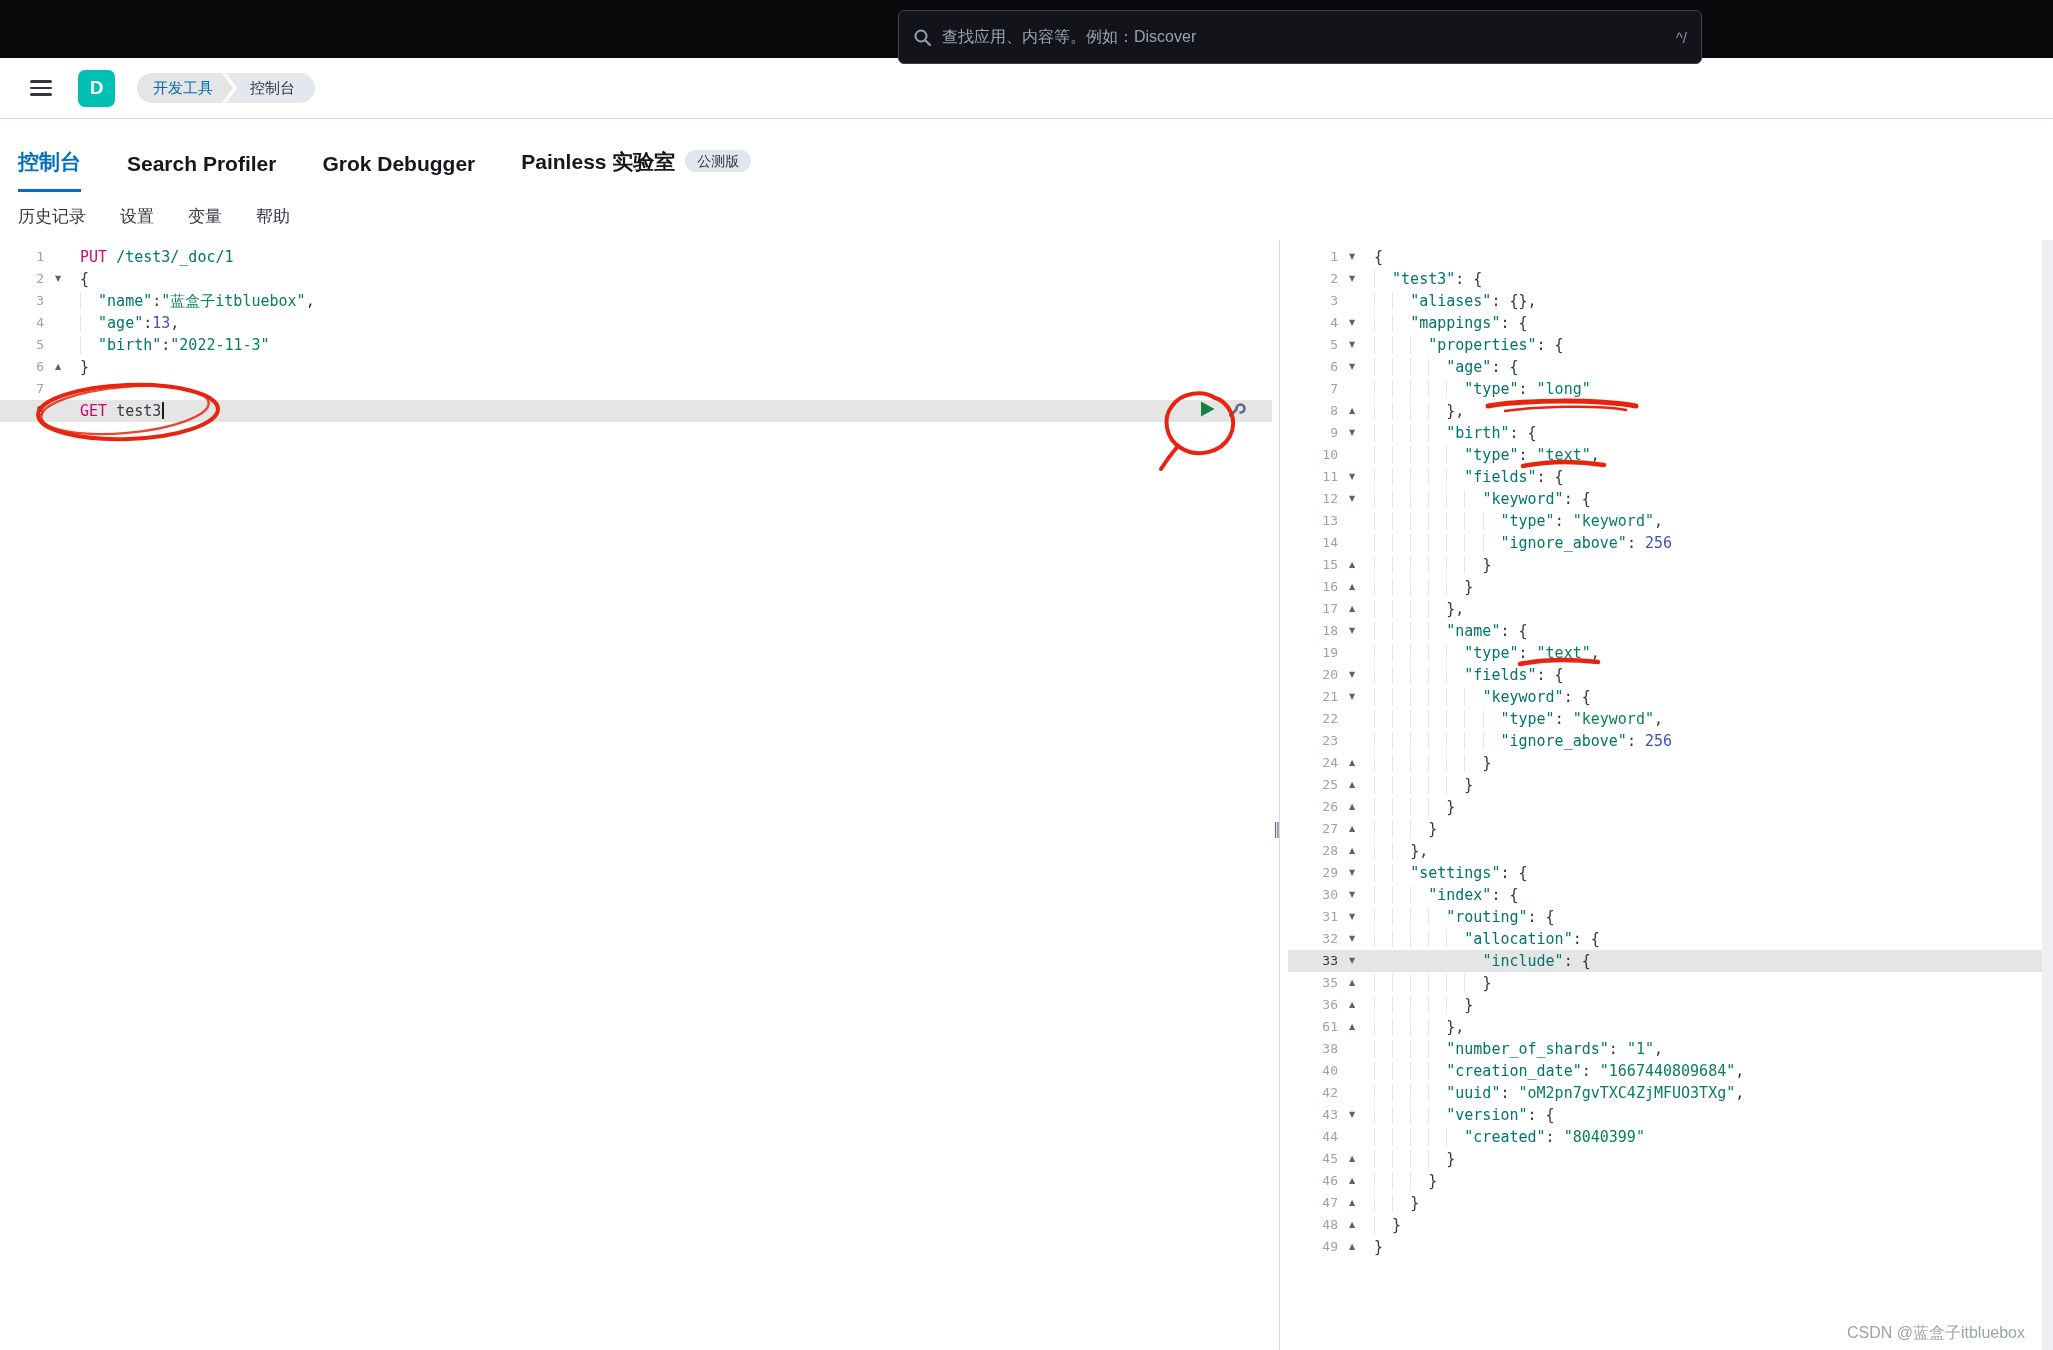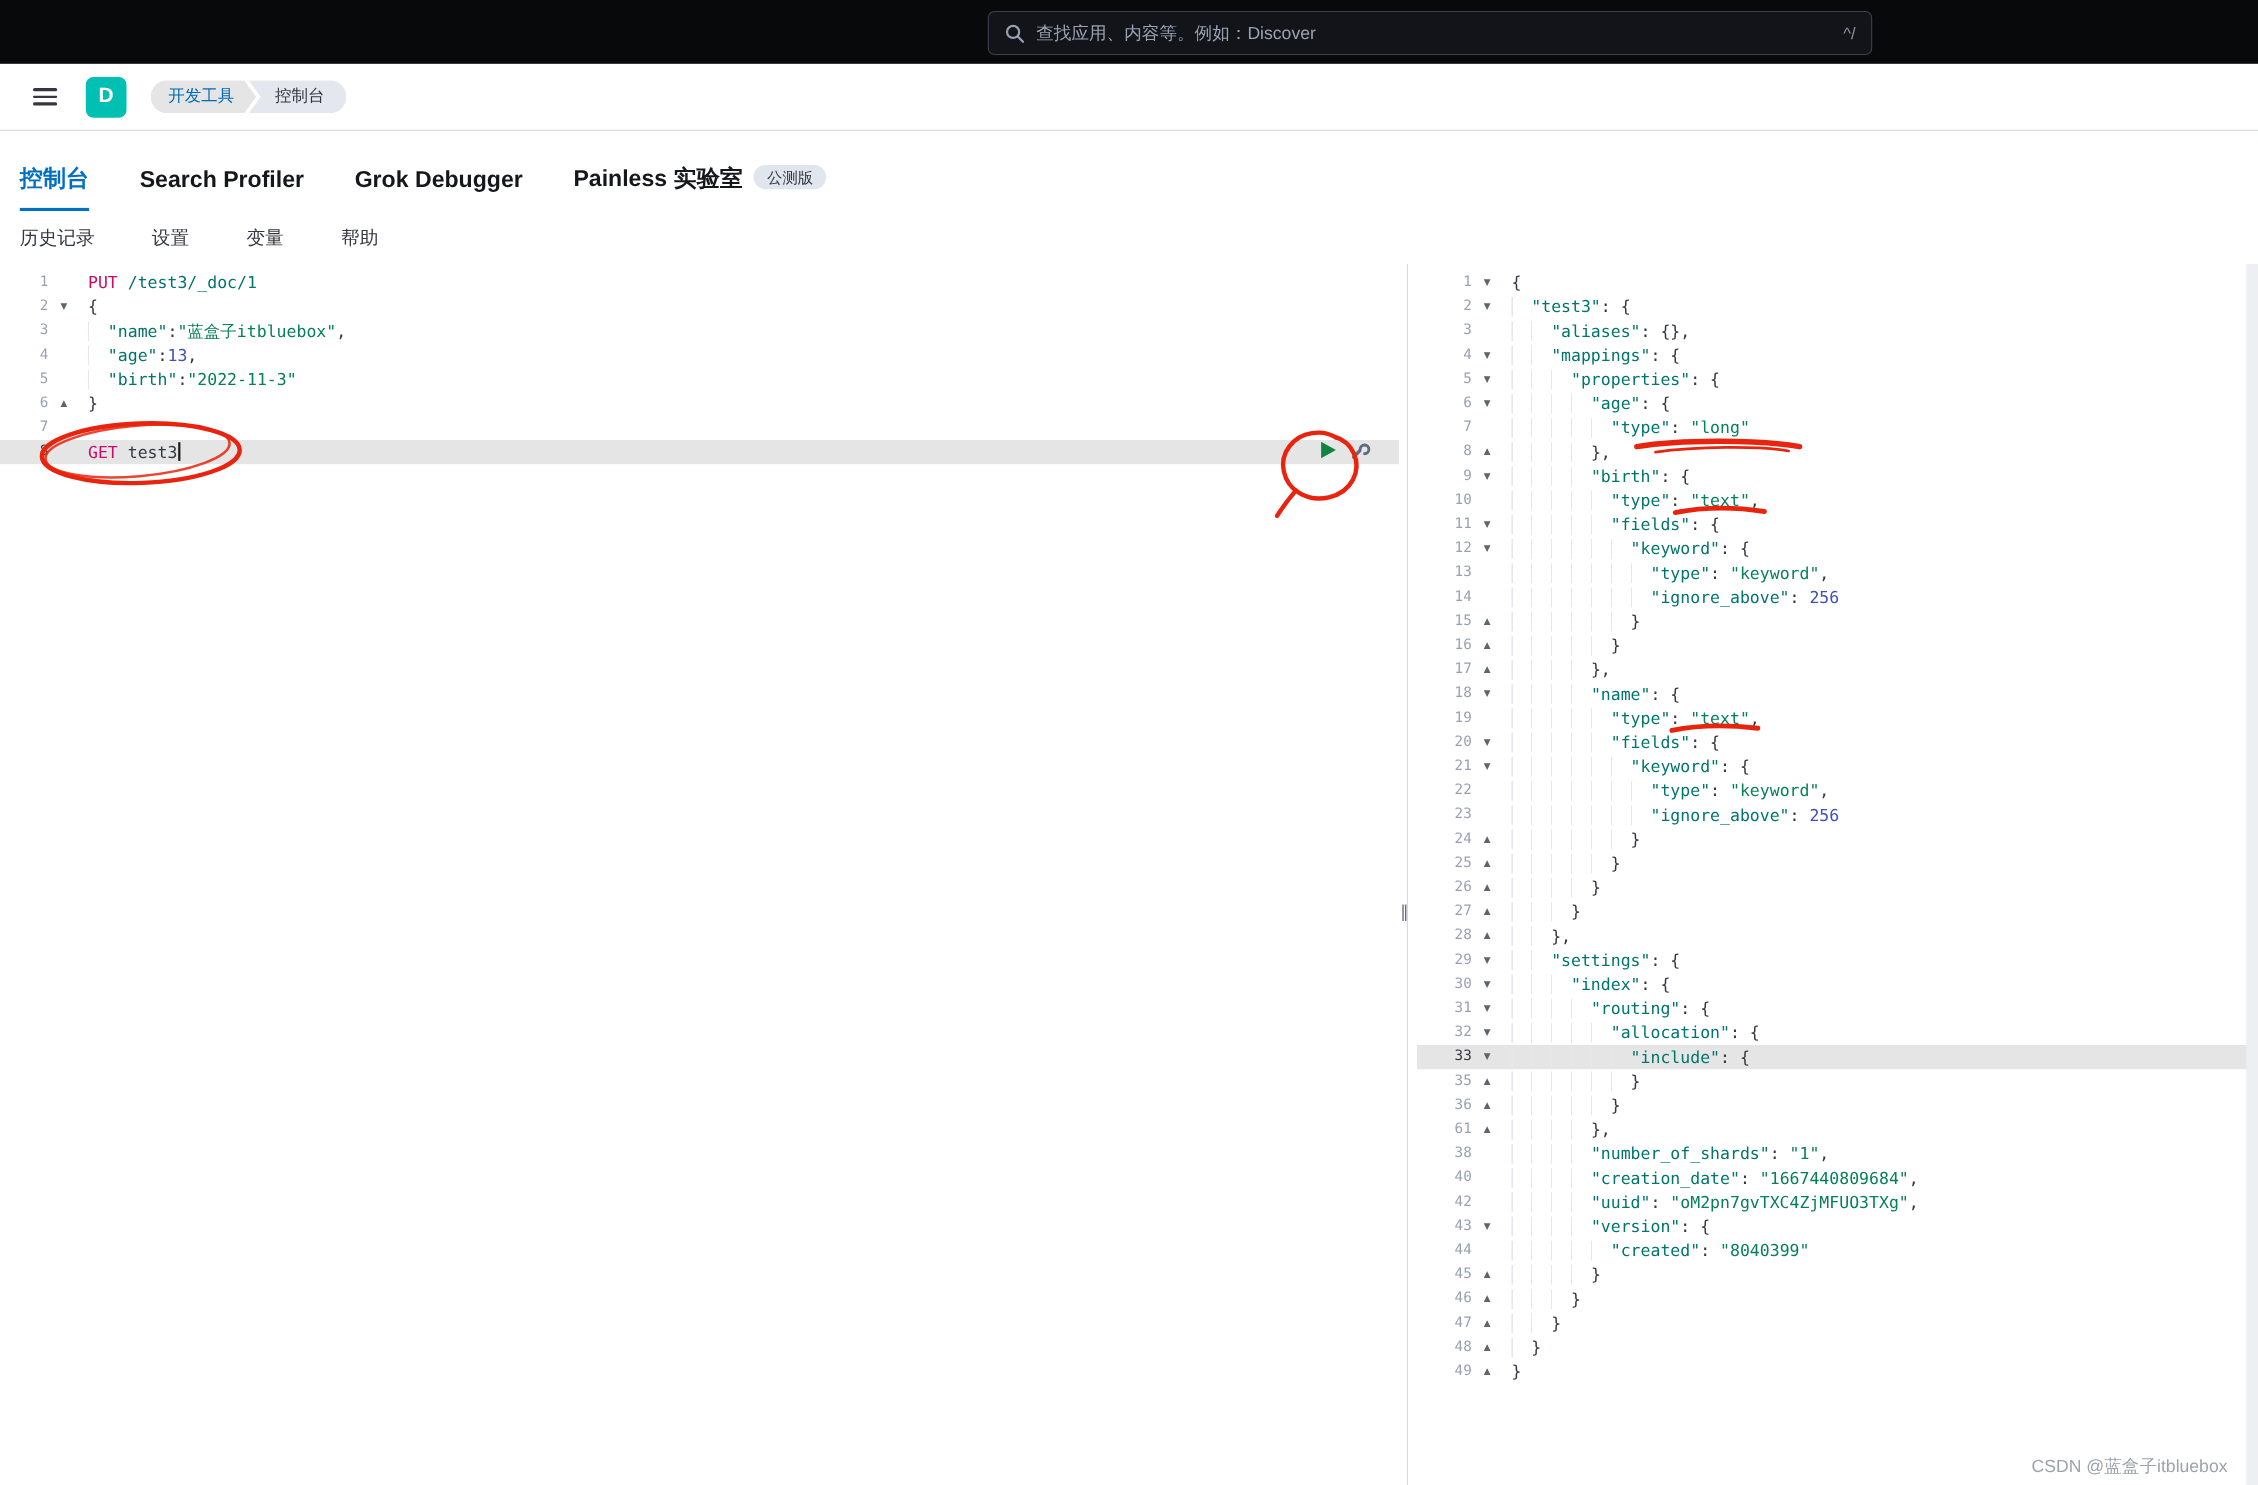--- a/index.html
+++ b/index.html
@@ -3,21 +3,21 @@
 <meta charset="utf-8">
 <style>
   html,body{margin:0;padding:0;background:#fff;}
   .page{position:relative;width:2053px;height:1350px;overflow:hidden;background:#fff;
         font-family:"Liberation Sans",sans-serif;color:#343741;}
 
   
   .ghdr{position:absolute;top:0;left:0;right:0;height:58px;background:#08090b;display:flex;align-items:center;z-index:10;justify-content:center;}
   .brand{display:flex;align-items:center;gap:11px;margin-left:20px;}
   .brand-word{color:#fff;font-size:27px;font-weight:500;letter-spacing:.3px;}
-  .searchbox{position:absolute;left:898px;top:10px;width:804px;height:40px;box-sizing:border-box;
+  .searchbox{position:absolute;left:898px;top:10px;width:804px;height:54px;box-sizing:border-box;
              background:#131419;border:1px solid #3c414d;border-radius:6px;display:flex;align-items:center;padding:0 14px;cursor:text;}
   .search-ph{color:#9aa3b5;font-size:16px;margin-left:10px;}
   .search-hint{margin-left:auto;color:#8b93a3;font-size:15px;}
 
   
   .navbar{position:absolute;top:58px;left:0;right:0;height:60px;background:#fff;border-bottom:1px solid #d3dae6;
           display:flex;align-items:center;z-index:9;}
   .burger{margin-left:30px;display:flex;flex-direction:column;gap:4px;cursor:pointer;}
   .burger div{width:22px;height:2.5px;background:#343741;border-radius:2px;}
   .space-avatar{margin-left:26px;width:37px;height:37px;background:#00BFB3;color:#fff;border-radius:7px;
@@ -29,21 +29,21 @@
             clip-path:polygon(0 0,100% 0,100% 100%,0 100%,11px 50%);border-radius:0 15px 15px 0;}
 
   
   .tabs{position:absolute;top:118px;left:0;right:0;height:74px;display:flex;align-items:flex-end;gap:46px;padding-left:18px;background:#fff;}
   .tab{font-size:21px;font-weight:700;color:#16171c;padding-bottom:16px;cursor:pointer;white-space:nowrap;}
   .tab.active{color:#0071c2;border-bottom:3px solid #0071c2;padding-bottom:13px;}
   .tab-badge{display:inline-block;font-size:14px;font-weight:400;background:#e0e5ee;color:#343741;
              border-radius:13px;padding:4px 12px;margin-left:10px;vertical-align:3px;line-height:1;}
 
   
-  .menubar{position:absolute;top:192px;left:0;right:0;height:48px;display:flex;align-items:center;gap:52px;padding-left:18px;background:#fff;}
+  .menubar{position:absolute;top:192px;left:0;right:0;height:48px;display:flex;align-items:center;gap:34px;padding-left:18px;background:#fff;}
   .menu-item{font-size:17px;color:#343741;cursor:pointer;}
 
   
   .workspace{position:absolute;top:240px;left:0;right:0;bottom:0;display:flex;background:#fff;}
   .editor{position:relative;background:#fff;overflow:hidden;
           font-family:"DejaVu Sans Mono","Liberation Mono",monospace;font-size:15px;}
   .editor.left{width:1272px;flex:none;}
   .editor.right{flex:1;}
   .ed-body{padding-top:6px;}
   .row{display:flex;height:22px;line-height:22px;white-space:pre;}

